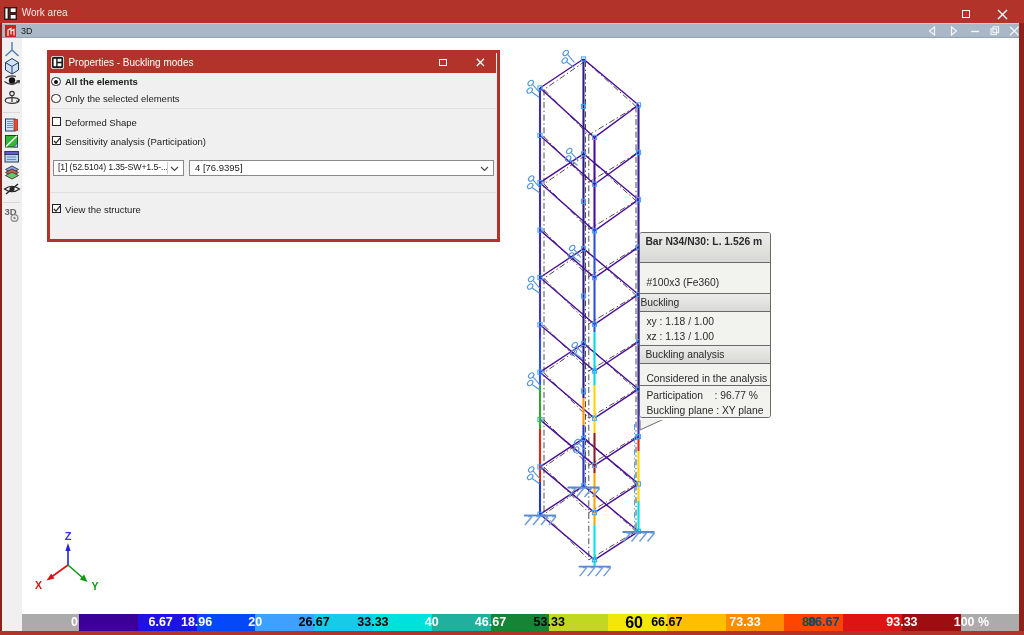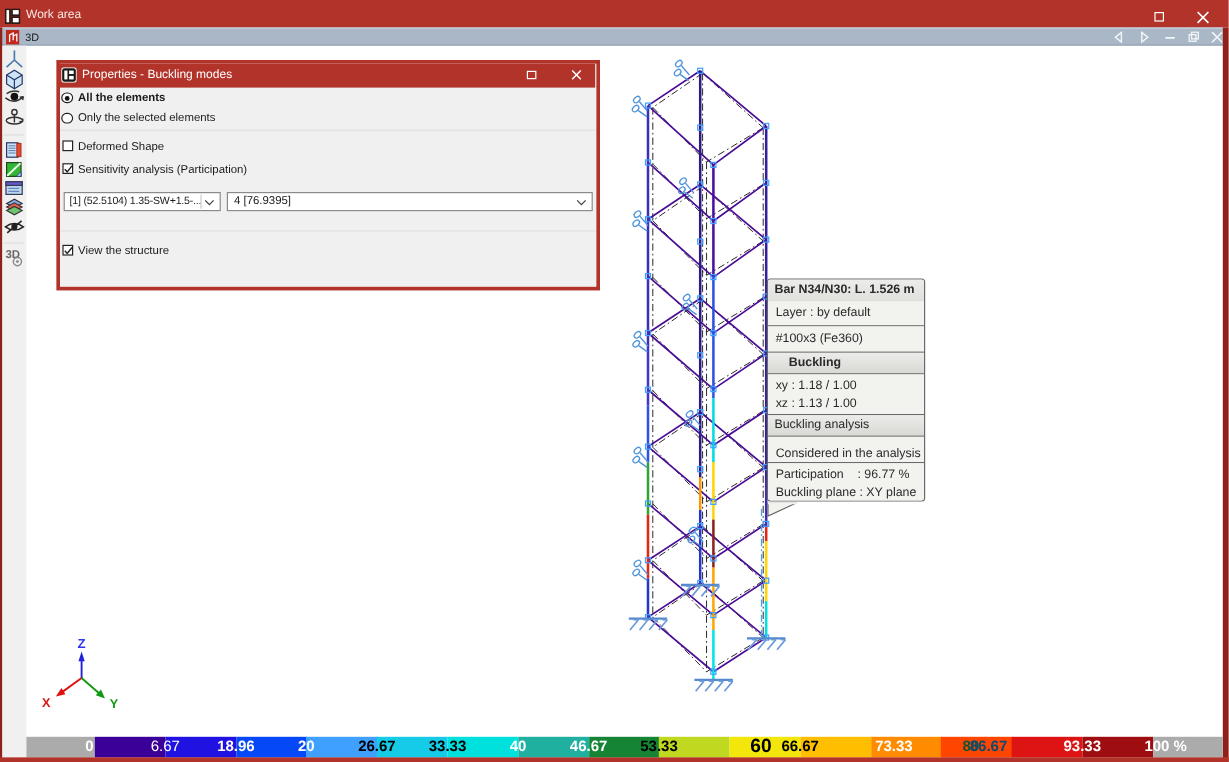--- a/index.html
+++ b/index.html
@@ -415,23 +415,22 @@
   <div style="position:absolute;left:1.6px;top:151.3px;width:9px;height:9px;border:1.1px solid #222;background:#fff"></div>
   <svg style="position:absolute;left:2.6px;top:152.3px" width="8" height="8">
       <path d="M1 4 L3 6.2 L7 1.2" stroke="#222" stroke-width="1.2" fill="none"></path>
     </svg>
   <div style="position:absolute;left:14.6px;top:151px;line-height:11px">View the structure</div>
 </div>
 
 <div id="tooltip">
   <div id="tooltipbox">
 <div style="position:absolute;left:0;top:0px;width:129.6px;height:30px;background:linear-gradient(#ECECEA,#D8D8D4);border-bottom:1px solid #6a6a6a;padding-left:5px;line-height:17px;padding-top:0px;font-weight:bold;overflow:hidden">Bar N34/N30: L. 1.526 m</div>
-<div style="position:absolute;left:0;top:18px;width:129.6px;height:21px;background:#F2F2EF;border-bottom:1px solid #6a6a6a;padding-left:6px;line-height:20px;padding-top:0px;font-weight:normal;overflow:hidden">Layer : by default</div>
 <div style="position:absolute;left:0;top:39px;width:129.6px;height:22px;background:#F2F2EF;border-bottom:1px solid #6a6a6a;padding-left:6px;line-height:21px;padding-top:0px;font-weight:normal;overflow:hidden">#100x3 (Fe360)</div>
-<div style="position:absolute;left:0;top:61px;width:144px;height:18px;background:linear-gradient(#ECECEA,#D8D8D4);border-bottom:1px solid #6a6a6a;padding-left:17px;line-height:17px;padding-top:0px;font-weight:bold;overflow:hidden">Buckling</div>
+<div style="position:absolute;left:0;top:61px;width:144px;height:18px;background:linear-gradient(#ECECEA,#D8D8D4);border-bottom:1px solid #6a6a6a;padding-left:0;line-height:17px;padding-top:0px;font-weight:normal;overflow:hidden">Buckling</div>
 <div style="position:absolute;left:0;top:79px;width:129.6px;height:34px;background:#F2F2EF;border-bottom:1px solid #6a6a6a;padding-left:6px;line-height:15px;padding-top:2px;font-weight:normal;overflow:hidden">xy : 1.18 / 1.00<br>xz : 1.13 / 1.00</div>
 <div style="position:absolute;left:0;top:113px;width:129.6px;height:18px;background:linear-gradient(#ECECEA,#D8D8D4);border-bottom:1px solid #6a6a6a;padding-left:5px;line-height:17px;padding-top:0px;font-weight:normal;overflow:hidden">Buckling analysis</div>
 <div style="position:absolute;left:0;top:131px;width:129.6px;height:22px;background:#F2F2EF;border-bottom:1px solid #6a6a6a;padding-left:6px;line-height:21px;padding-top:4px;font-weight:normal;overflow:hidden">Considered in the analysis</div>
 <div style="position:absolute;left:0;top:153px;width:129.6px;height:34px;background:#F2F2EF;padding-left:6px;line-height:15px;padding-top:2px;font-weight:normal;overflow:hidden">Participation&nbsp;&nbsp;&nbsp;&nbsp;: 96.77 %<br>Buckling plane : XY plane</div>
   </div>
   <svg style="position:absolute;left:-0.5px;top:187px" width="28" height="13">
     <polygon points="1,0 25,0 1,11" fill="#F2F2EF" stroke="#6a6a6a" stroke-width="1"></polygon>
     <rect x="1" y="0" width="24" height="1.2" fill="#F2F2EF"></rect>
   </svg>
 </div>
@@ -448,21 +447,21 @@
 <div style="position:absolute;left:490.5px;top:0;width:59.3px;height:100%;background:#168435"></div>
 <div style="position:absolute;left:549.2px;top:0;width:59.3px;height:100%;background:#C0D820"></div>
 <div style="position:absolute;left:608.0px;top:0;width:59.3px;height:100%;background:#F2E60A"></div>
 <div style="position:absolute;left:666.8px;top:0;width:59.3px;height:100%;background:#FFBE00"></div>
 <div style="position:absolute;left:725.6px;top:0;width:59.3px;height:100%;background:#FF8C00"></div>
 <div style="position:absolute;left:784.4px;top:0;width:59.3px;height:100%;background:#FF4500"></div>
 <div style="position:absolute;left:843.1px;top:0;width:59.3px;height:100%;background:#DE1414"></div>
 <div style="position:absolute;left:901.9px;top:0;width:59.3px;height:100%;background:#9E0D10"></div>
 <div style="position:absolute;left:960.7px;top:0;width:58.7px;height:100%;background:#ABABAB"></div>
 <div style="position:absolute;top:0;height:100%;line-height:17.5px;left:38.0px;text-align:right;width:40px;color:#FFFFFF;font-size:12.5px;font-weight:bold">0</div>
-<div style="position:absolute;top:0;height:100%;line-height:17.5px;left:102.8px;text-align:center;width:70px;color:#FFFFFF;font-size:12.5px;font-weight:normal">6.67</div>
+<div style="position:absolute;top:0;height:100%;line-height:17.5px;left:102.8px;text-align:right;width:70px;color:#FFFFFF;font-size:12.5px;font-weight:bold">6.67</div>
 <div style="position:absolute;top:0;height:100%;line-height:17.5px;left:161.6px;text-align:center;width:70px;color:#FFFFFF;font-size:12.5px;font-weight:bold">18.96</div>
 <div style="position:absolute;top:0;height:100%;line-height:17.5px;left:220.3px;text-align:center;width:70px;color:#FFFFFF;font-size:12.5px;font-weight:bold">20</div>
 <div style="position:absolute;top:0;height:100%;line-height:17.5px;left:279.1px;text-align:center;width:70px;color:#000000;font-size:12.5px;font-weight:bold">26.67</div>
 <div style="position:absolute;top:0;height:100%;line-height:17.5px;left:337.9px;text-align:center;width:70px;color:#000000;font-size:12.5px;font-weight:bold">33.33</div>
 <div style="position:absolute;top:0;height:100%;line-height:17.5px;left:396.7px;text-align:center;width:70px;color:#FFFFFF;font-size:12.5px;font-weight:bold">40</div>
 <div style="position:absolute;top:0;height:100%;line-height:17.5px;left:455.5px;text-align:center;width:70px;color:#FFFFFF;font-size:12.5px;font-weight:bold">46.67</div>
 <div style="position:absolute;top:0;height:100%;line-height:17.5px;left:514.2px;text-align:center;width:70px;color:#000000;font-size:12.5px;font-weight:bold">53.33</div>
 <div style="position:absolute;top:0;height:100%;line-height:17.5px;left:573.0px;text-align:right;width:70px;color:#000000;font-size:16px;font-weight:bold">60</div>
 <div style="position:absolute;top:0;height:100%;line-height:17.5px;left:631.8px;text-align:center;width:70px;color:#000000;font-size:12.5px;font-weight:bold">66.67</div>
 <div style="position:absolute;top:0;height:100%;line-height:17.5px;left:690.6px;text-align:right;width:70px;color:#FFFFFF;font-size:12.5px;font-weight:bold">73.33</div>

